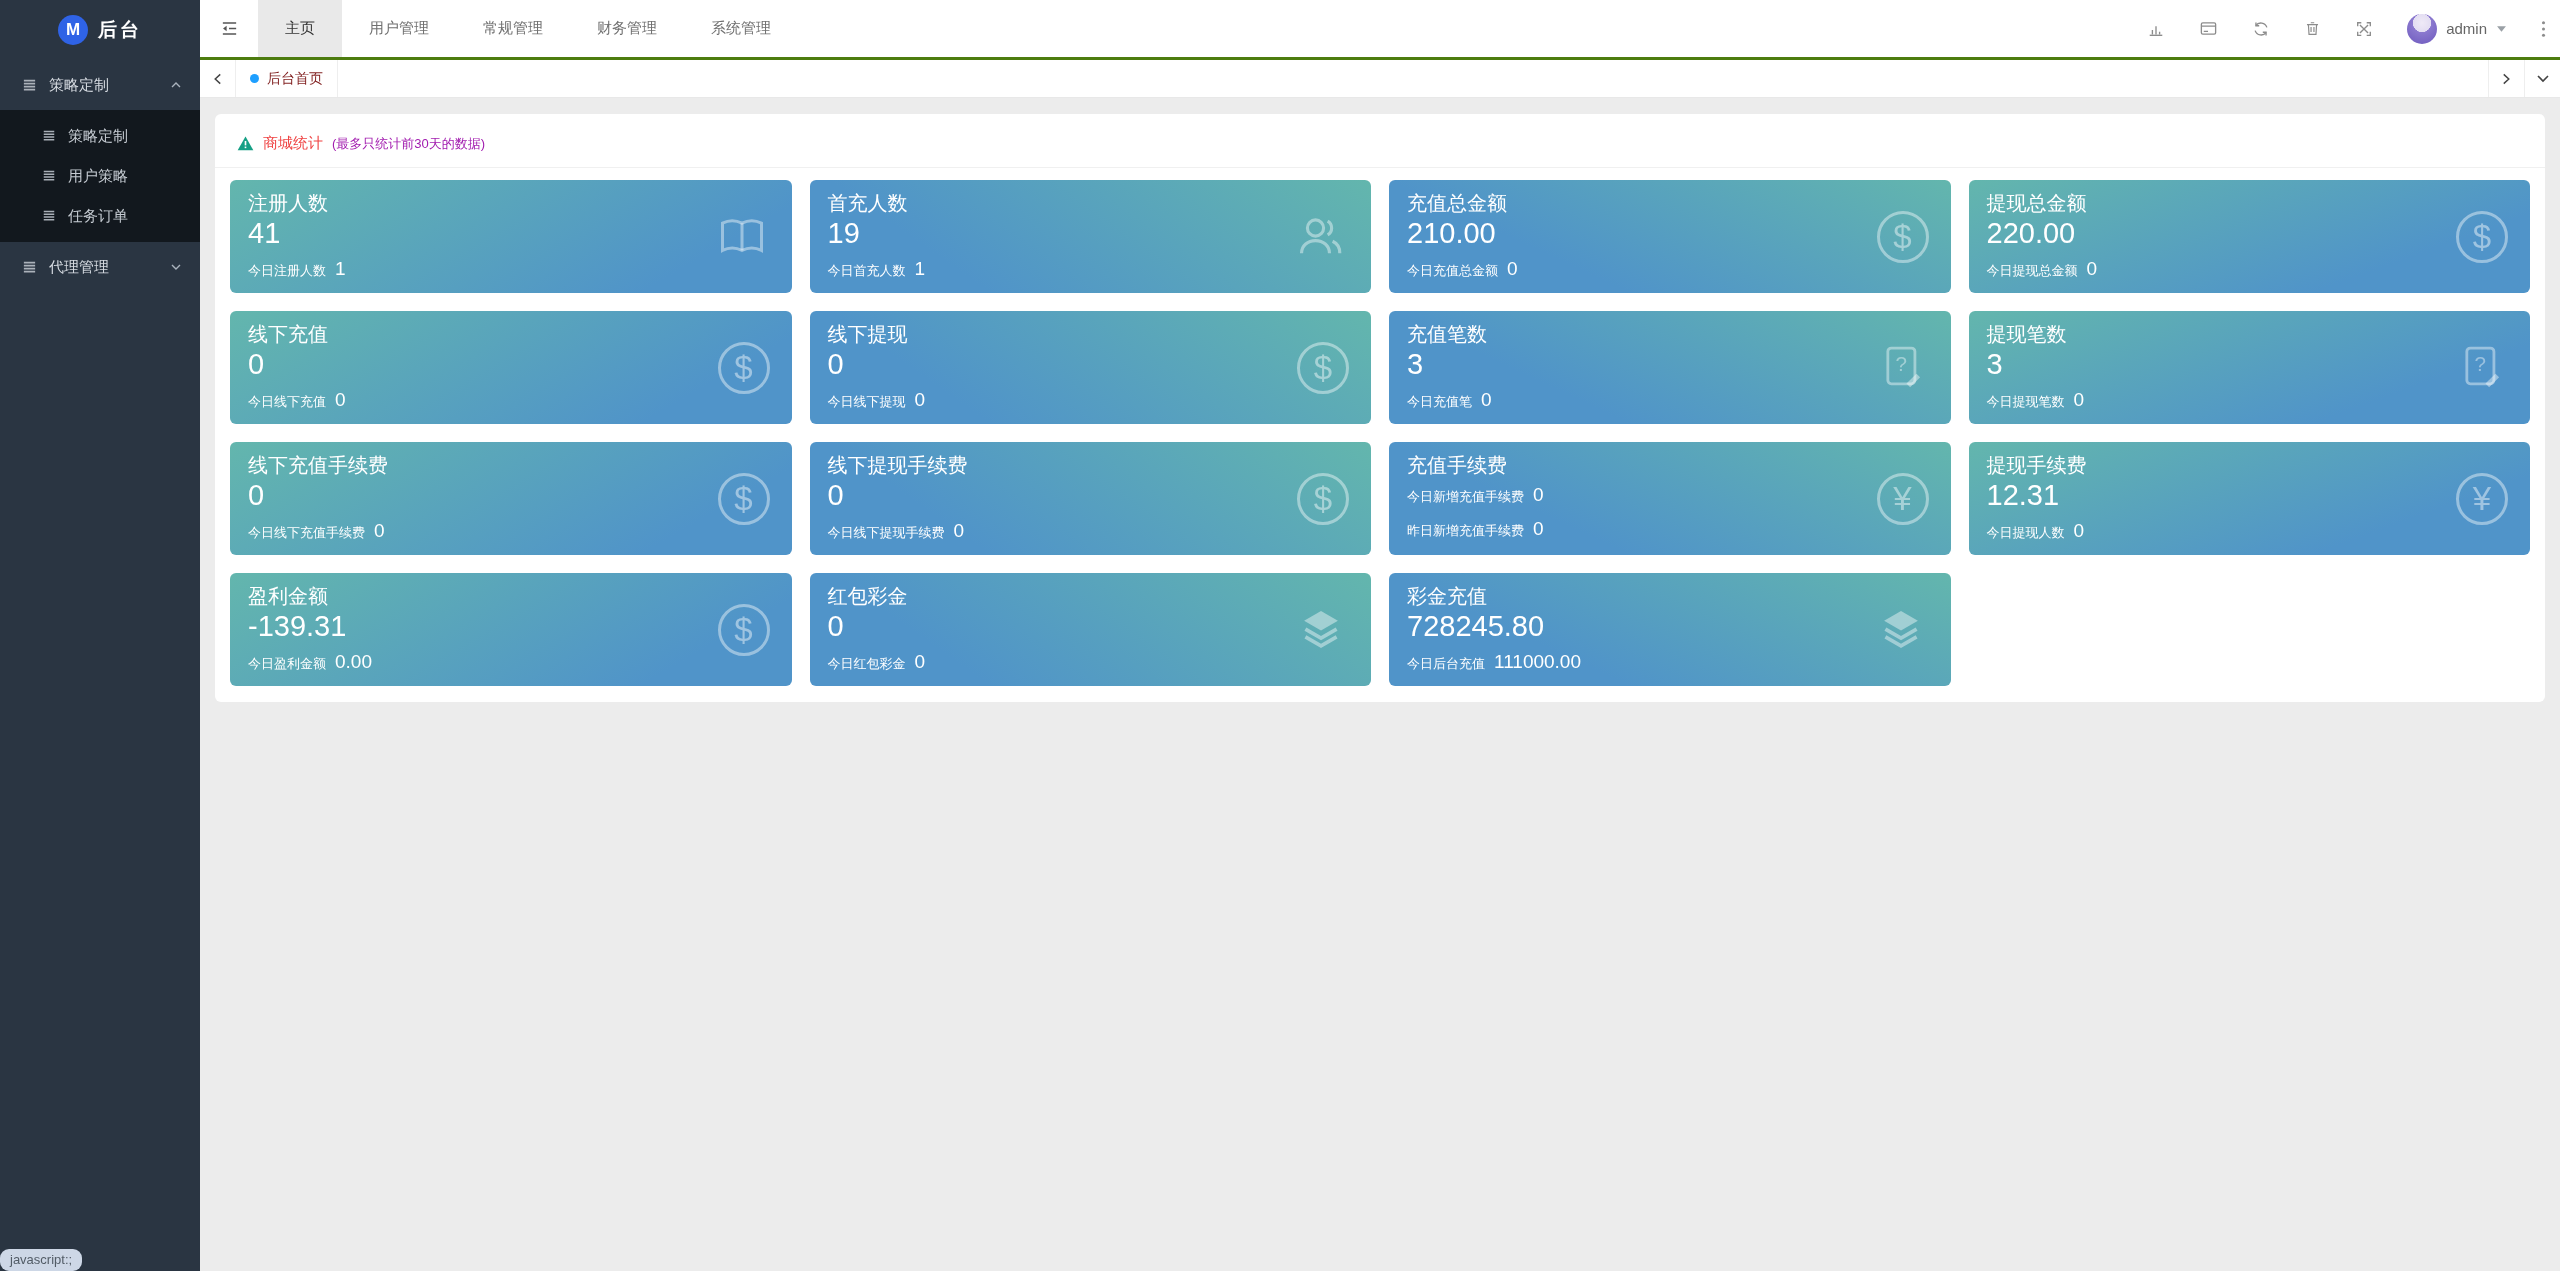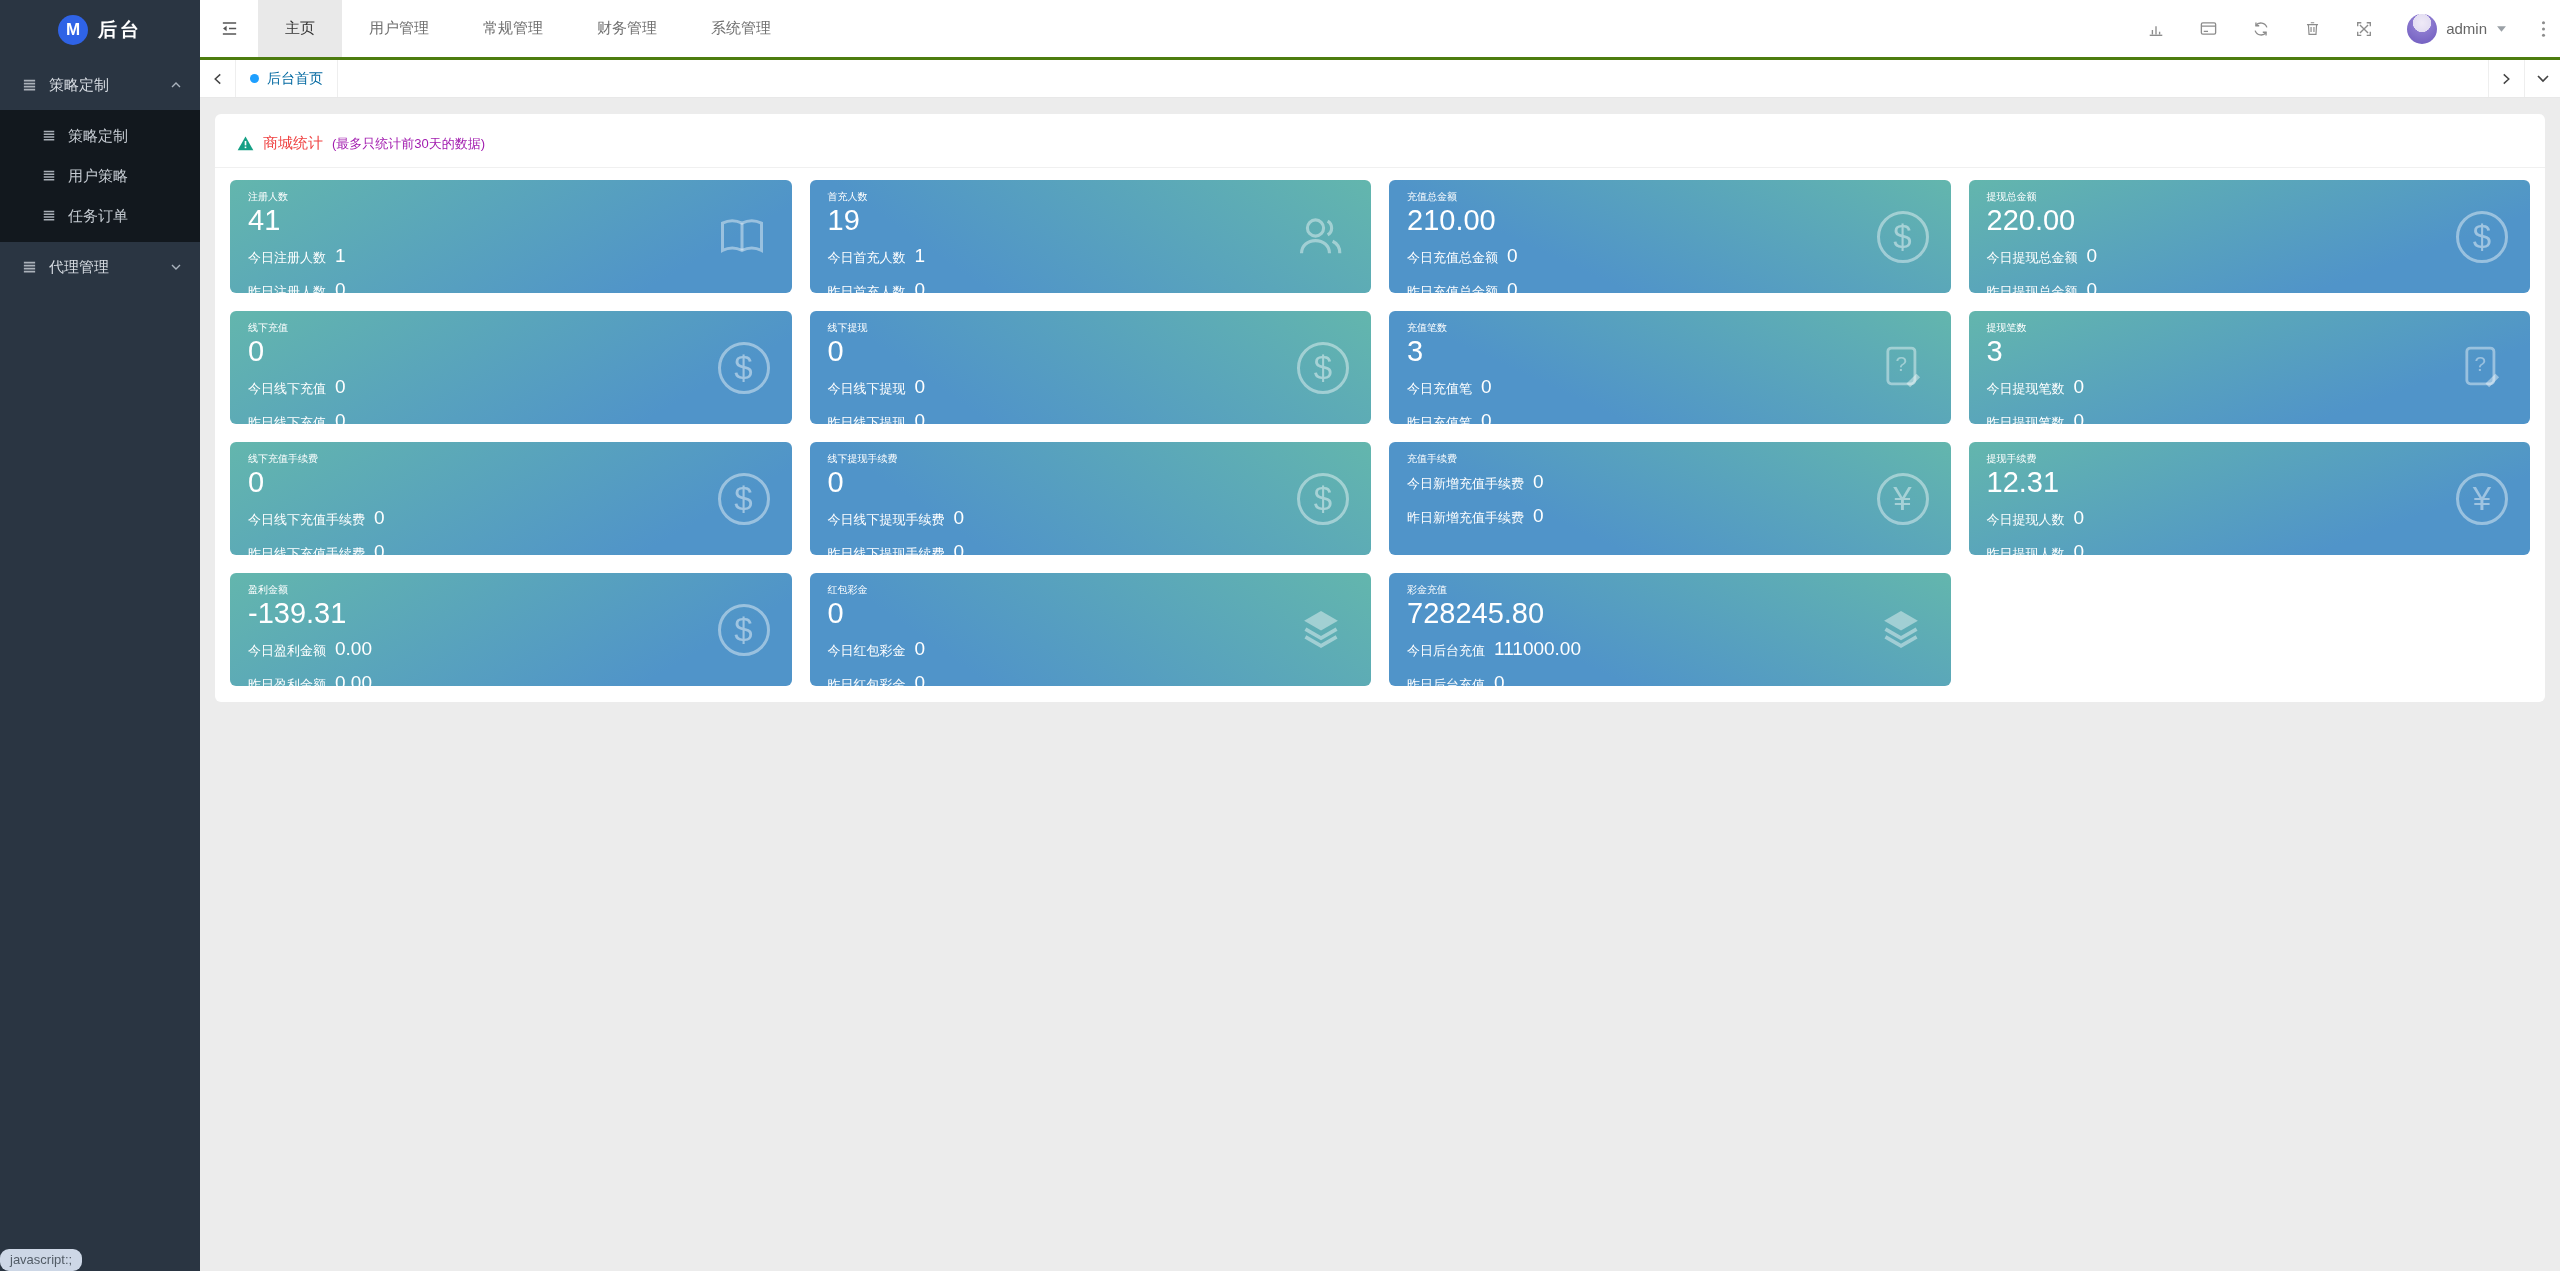--- a/index.html
+++ b/index.html
@@ -34,40 +34,40 @@
   .avatar { width:30px; height:30px; border-radius:50%;
             background:radial-gradient(circle at 50% 30%, #efeaf7 0%, #e3ddf2 35%, #8b79cf 36%, #6d59bd 100%); }
   .username { color:#666; font-size:15px; }
 
   
   .tabbar { position:absolute; left:200px; top:60px; right:0; height:38px; background:#fff;
             border-bottom:1px solid #e8e8e8; display:flex; align-items:stretch; z-index:3; }
   .tb-btn { width:36px; display:flex; align-items:center; justify-content:center; color:#444; cursor:pointer; }
   .tb-left { border-right:1px solid #eee; }
   .tb-tab { width:102px; display:flex; align-items:center; justify-content:center; gap:8px; font-size:14px;
-            color:#0369a1; border-right:1px solid #eee; cursor:pointer; }
+            color:#7f1d1d; border-right:1px solid #eee; cursor:pointer; }
   .tb-dot { width:9px; height:9px; border-radius:50%; background:#1e9fff; }
   .tb-right { margin-left:auto; display:flex; }
   .tb-right .tb-btn { border-left:1px solid #eee; }
 
   
   .content { position:absolute; left:200px; top:98px; right:0; bottom:0; background:#ececec; overflow:hidden; }
   .panel { margin:16px 15px; background:#fff; border-radius:6px; }
   .panel-header { display:flex; align-items:center; gap:9px; padding:20px 22px 14px; }
   .panel-title { font-size:15px; color:#ef4444; }
   .panel-subtitle { font-size:13px; color:#a21caf;text-align:right; }
   .panel-divider { border-bottom:1px solid #f0f0f0; }
   .stats-grid { display:grid; grid-template-columns:repeat(4,1fr); gap:18px; padding:12px 15px 16px; }
 
   .card { height:113px; border-radius:6px; position:relative; padding:10px 18px 0; color:#fff; overflow:hidden; }
   .card.col0 { background:linear-gradient(150deg,#63b6ad 0%,#5094c9 80%); }
   .card.col1 { background:linear-gradient(215deg,#63b6ad 0%,#5094c9 75%); }
   .card.col2 { background:linear-gradient(205deg,#63b6ad 0%,#5094c9 70%); }
   .card.col3 { background:linear-gradient(160deg,#63b6ad 0%,#5094c9 75%); }
-  .c-title { font-size:10px; line-height:1.3; }
+  .c-title { font-size:20px; line-height:1.3; }
   .c-value { font-size:29px; line-height:1.15; margin:1px 0 2px; }
   .c-row { font-size:13px; display:flex; align-items:baseline; gap:9px; line-height:1.78; }
   .c-num { font-size:19px; }
   .c-icon { position:absolute; right:22px; top:50%; transform:translateY(-50%); color:rgba(255,255,255,.42); }
   .coin { width:52px; height:52px; border:3px solid rgba(255,255,255,.42); border-radius:50%; display:flex;
           align-items:center; justify-content:center; font-size:33px; color:rgba(255,255,255,.45); }
 
   
   .status-tip { position:absolute; left:0; bottom:0; background:#cdd7e6; color:#525c66; font-size:13px;
                 padding:3px 10px 4px; border-top-right-radius:3px; z-index:9;border-radius:9px; }

